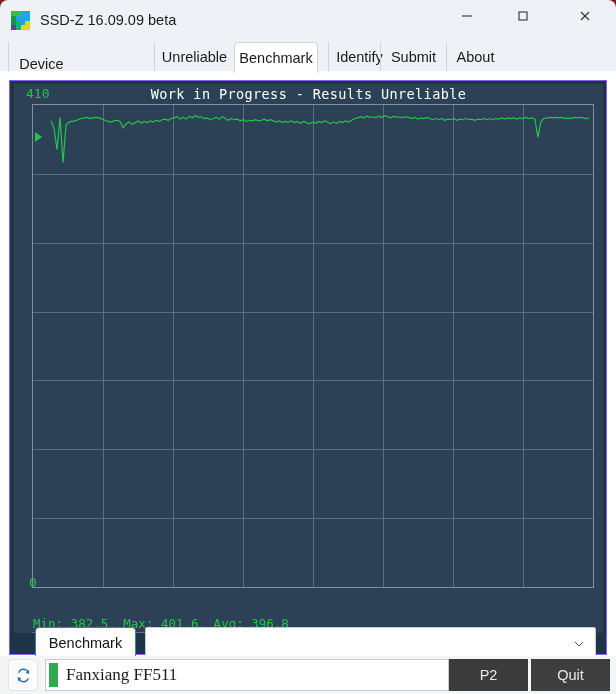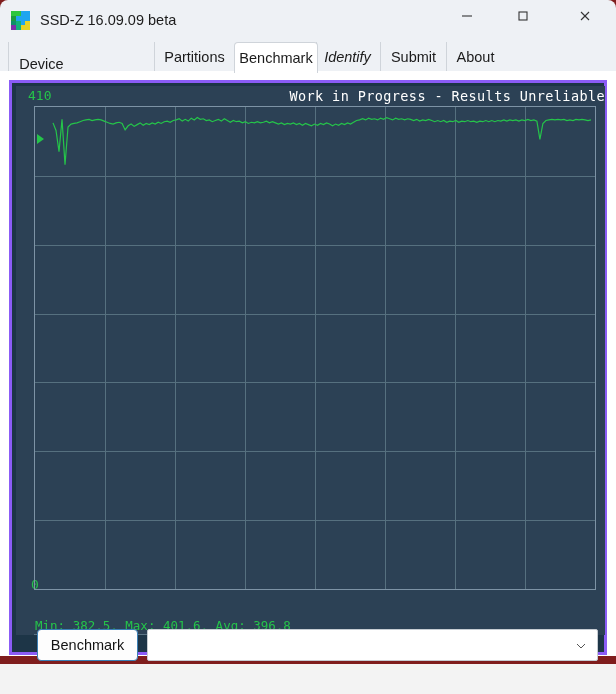--- a/index.html
+++ b/index.html
@@ -97,21 +97,21 @@
     background: #ffffff;
     box-sizing: border-box;
     padding: 9px 9px 0 9px;
   }
 
   .panel {
     position: relative;
     width: 598px;
     height: 575px;
     background: #1d3547;
-    border: 3px solid #8b5cf6;
+    border: 1px solid #8b5cf6;
     box-sizing: border-box;
   }
 
   
   .chartboard {
     position: absolute;
     left: 4px; top: 3px;
     width: 589px; height: 527px;
     background: #2c4155;
     box-sizing: border-box;
@@ -144,21 +144,21 @@
   .axis-bottom-label {
     position: absolute;
     left: 15px; top: 491px;
     font-family: "DejaVu Sans Mono", monospace;
     font-size: 13px;
     color: #25c44a;
   }
   .chart-title {
     position: absolute;
     left: 0; right: 0; top: 2px;
-    text-align: right;
+    text-align: center;
     font-family: "DejaVu Sans Mono", monospace;
     font-size: 13.5px;
     color: #ffffff;
     letter-spacing: 0.4px;
   }
   .cursor-marker {
     position: absolute;
     left: 2px; top: 27px;
     width: 0; height: 0;
     border-left: 7px solid #25c44a;
@@ -338,26 +338,26 @@
           <line x1="11" y1="3" x2="3" y2="11" stroke="#333" stroke-width="1.1"></line>
         </svg>
     </div>
   </div>
 
   <div class="tabstrip" id="tabstrip">
       <div class="tab" style="left: 8px; width: 66px;">
         <span>Device</span>
       </div>
       <div class="tab" style="left: 154px; width: 80px;">
-        <span>Partitions</span>
+        <span>Unreliable</span>
       </div>
       <div class="tab active" style="left: 234px; width: 84px;">
         <span>Benchmark</span>
       </div>
-      <div class="tab" style="left: 316px; width: 62px; font-style: italic;">
+      <div class="tab" style="left: 328px; width: 62px;">
         <span>Identify</span>
       </div>
       <div class="tab" style="left: 380px; width: 66px;">
         <span>Submit</span>
       </div>
       <div class="tab" style="left: 446px; width: 58px;">
         <span>About</span>
       </div>
     </div>
 
@@ -403,15 +403,33 @@
         <div class="combo">
           <svg class="combo-arrow" viewBox="0 0 12 12">
             <polyline points="2,4 6,8 10,4" fill="none" stroke="#555" stroke-width="1"></polyline>
           </svg>
         </div>
       </div>
 
     </div>
   </div>
 
+  <div class="bottombar">
+    <div class="refresh-btn">
+      <svg width="17" height="17" viewBox="0 0 18 18">
+        <path d="M4 6 A5.2 5.2 0 0 1 14 6.4" fill="none" stroke="#2a6fb5" stroke-width="1.5"></path>
+        <polygon points="14.6,3 15.2,7.4 11.2,6.2" fill="#2a6fb5"></polygon>
+        <path d="M14 12 A5.2 5.2 0 0 1 4 11.6" fill="none" stroke="#2a6fb5" stroke-width="1.5"></path>
+        <polygon points="3.4,15 2.8,10.6 6.8,11.8" fill="#2a6fb5"></polygon>
+      </svg>
+    </div>
+
+    <div class="drive-combo">
+      <div class="drive-bar"></div>
+      <div class="drive-text">Fanxiang FF511</div>
+    </div>
+
+    <div class="gbtn" id="btn-p2">P2</div>
+    <div class="gbtn" id="btn-quit">Quit</div>
+  </div>
 
 
 </div>
 
 </body></html>

